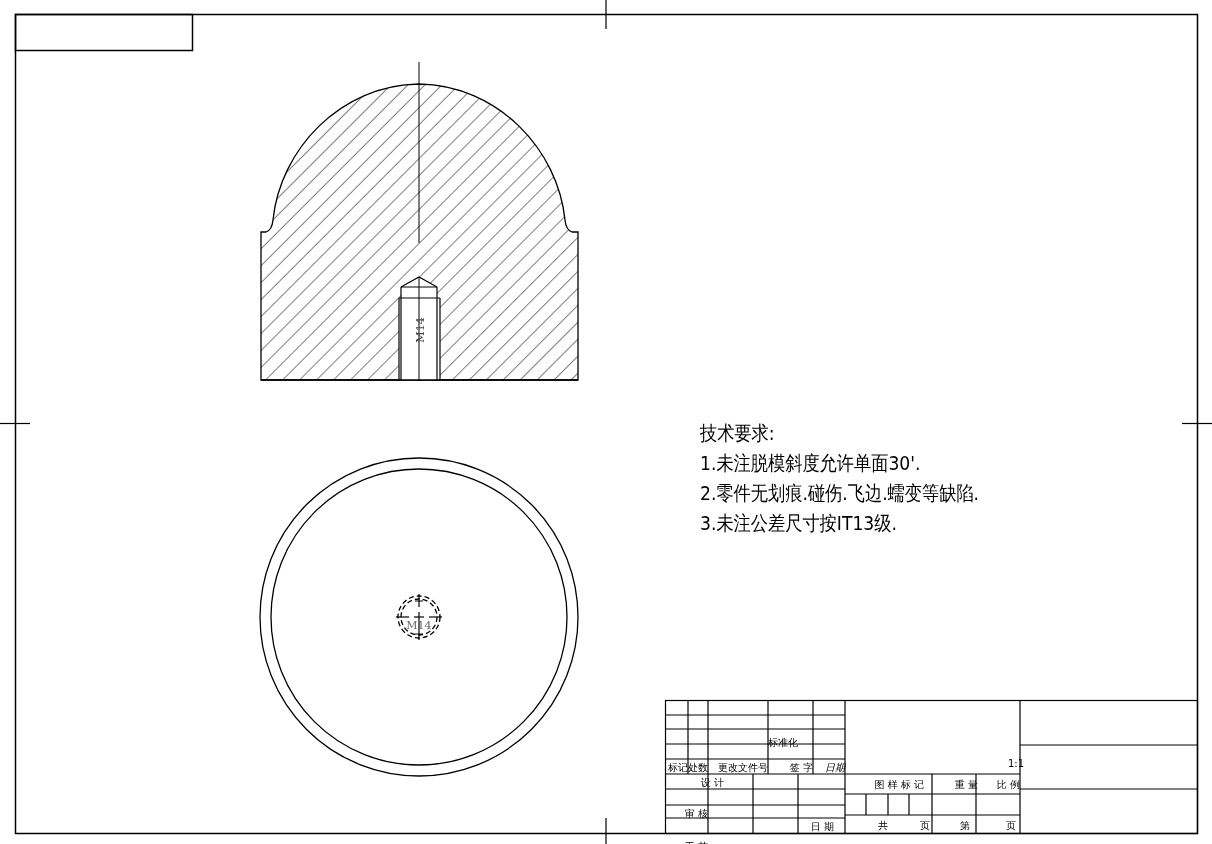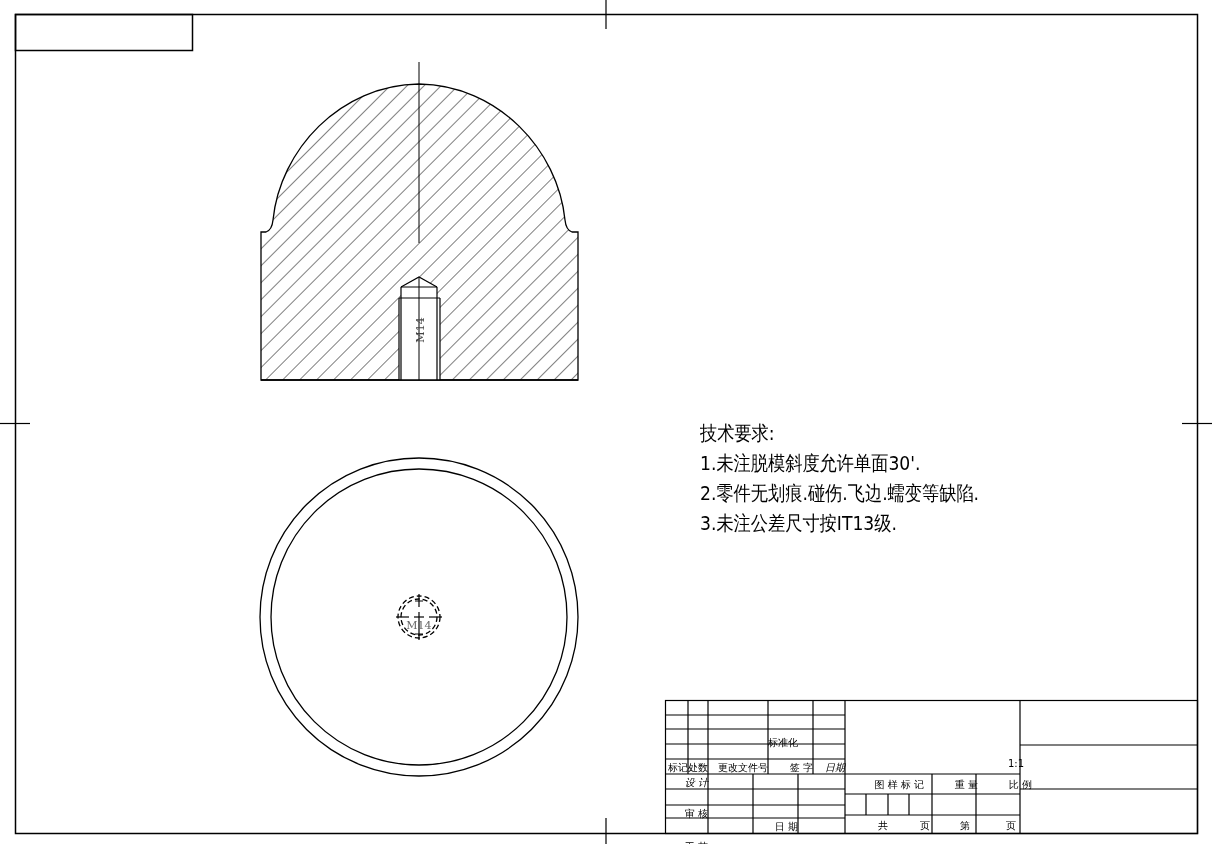--- a/index.html
+++ b/index.html
@@ -117,28 +117,28 @@
   <div class="tr-text" style="top:508px;">3.未注公差尺寸按IT13级.</div>
 </div>
 
 <div>
   <div class="tb-cell" style="left:666px; top:761px; width:22px;">标记</div>
   <div class="tb-cell" style="left:688px; top:761px; width:20px;">处数</div>
   <div class="tb-cell" style="left:708px; top:761px; width:60px;">更改文件号</div>
   <div class="tb-cell" style="left:768px; top:761px; width:45px;">签 字</div>
   <div class="tb-cell" style="left:813px; top:761px; width:32px;font-style:italic;">日期</div>
 
-  <div class="tb-cell" style="left:666px; top:776px; width:42px;font-style:italic;">设 计</div>
+  <div class="tb-cell" style="left:682px; top:776px; width:42px;">设 计</div>
   <div class="tb-cell" style="left:753px; top:736px; width:45px;">标准化</div>
   <div class="tb-cell" style="left:666px; top:807px; width:42px;">审 核</div>
   <div class="tb-cell" style="left:666px; top:840px; width:42px;">工 艺</div>
-  <div class="tb-cell" style="left:753px; top:820px; width:45px;">日 期</div>
+  <div class="tb-cell" style="left:753px; top:820px; width:45px;padding-left:36px;">日 期</div>
 
   <div class="tb-cell" style="left:845px; top:778px; width:79px;">图 样 标 记</div>
   <div class="tb-cell" style="left:932px; top:778px; width:46px;">重 量</div>
-  <div class="tb-cell" style="left:976px; top:778px; width:56px;">比 例</div>
+  <div class="tb-cell" style="left:976px; top:778px; width:44px;">比 例</div>
   <div class="tb-cell" style="left:976px; top:757px; width:48px;">1:1</div>
 
   <div class="tb-cell" style="left:868px; top:819px; width:20px;">共</div>
   <div class="tb-cell" style="left:910px; top:819px; width:20px;">页</div>
   <div class="tb-cell" style="left:950px; top:819px; width:20px;">第</div>
   <div class="tb-cell" style="left:996px; top:819px; width:20px;">页</div>
 </div>
 
 </body></html>

